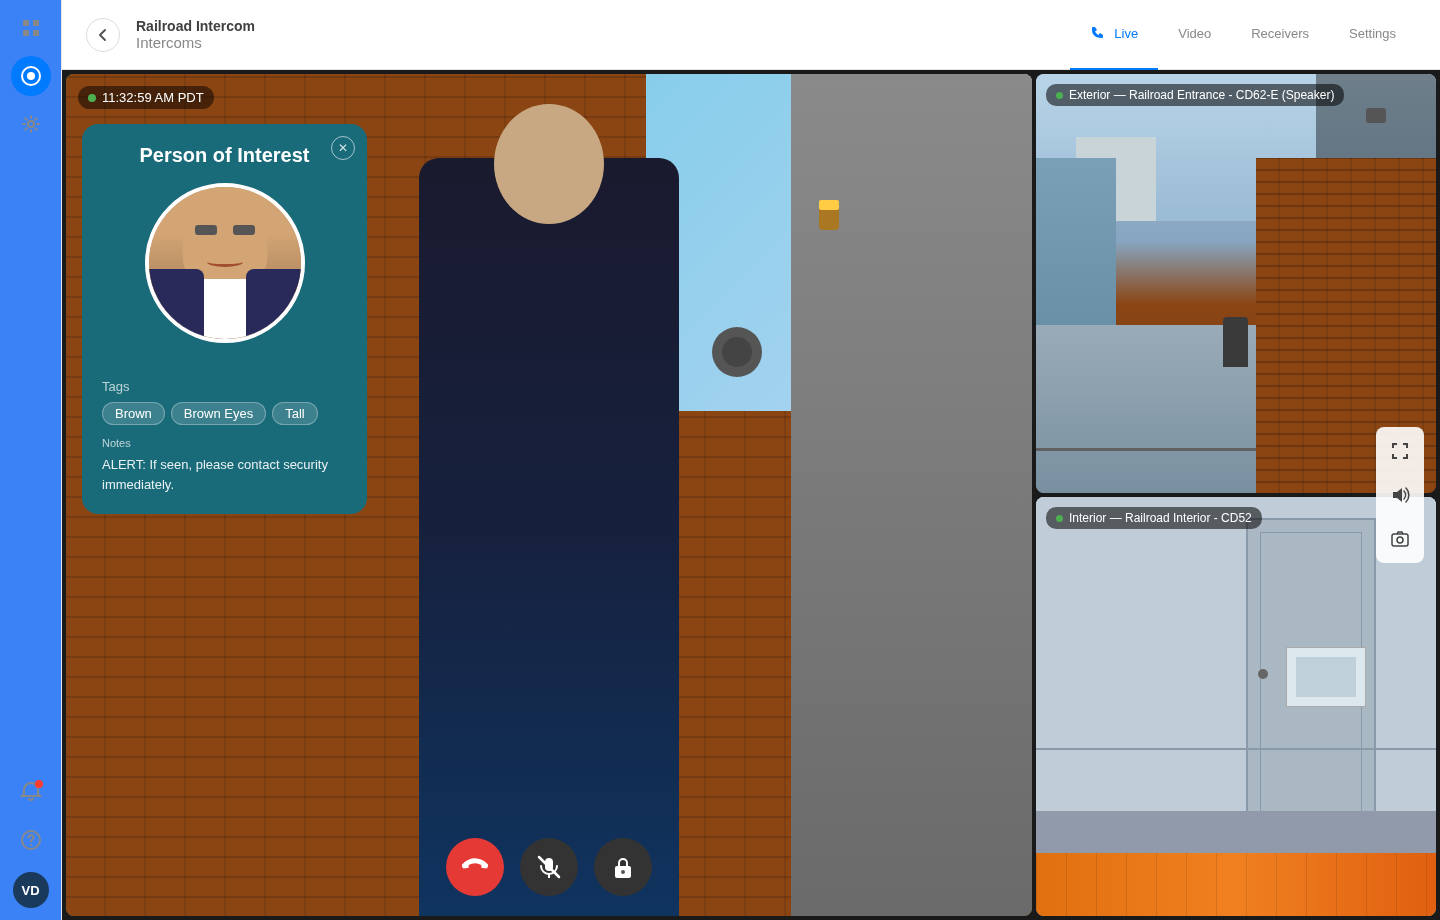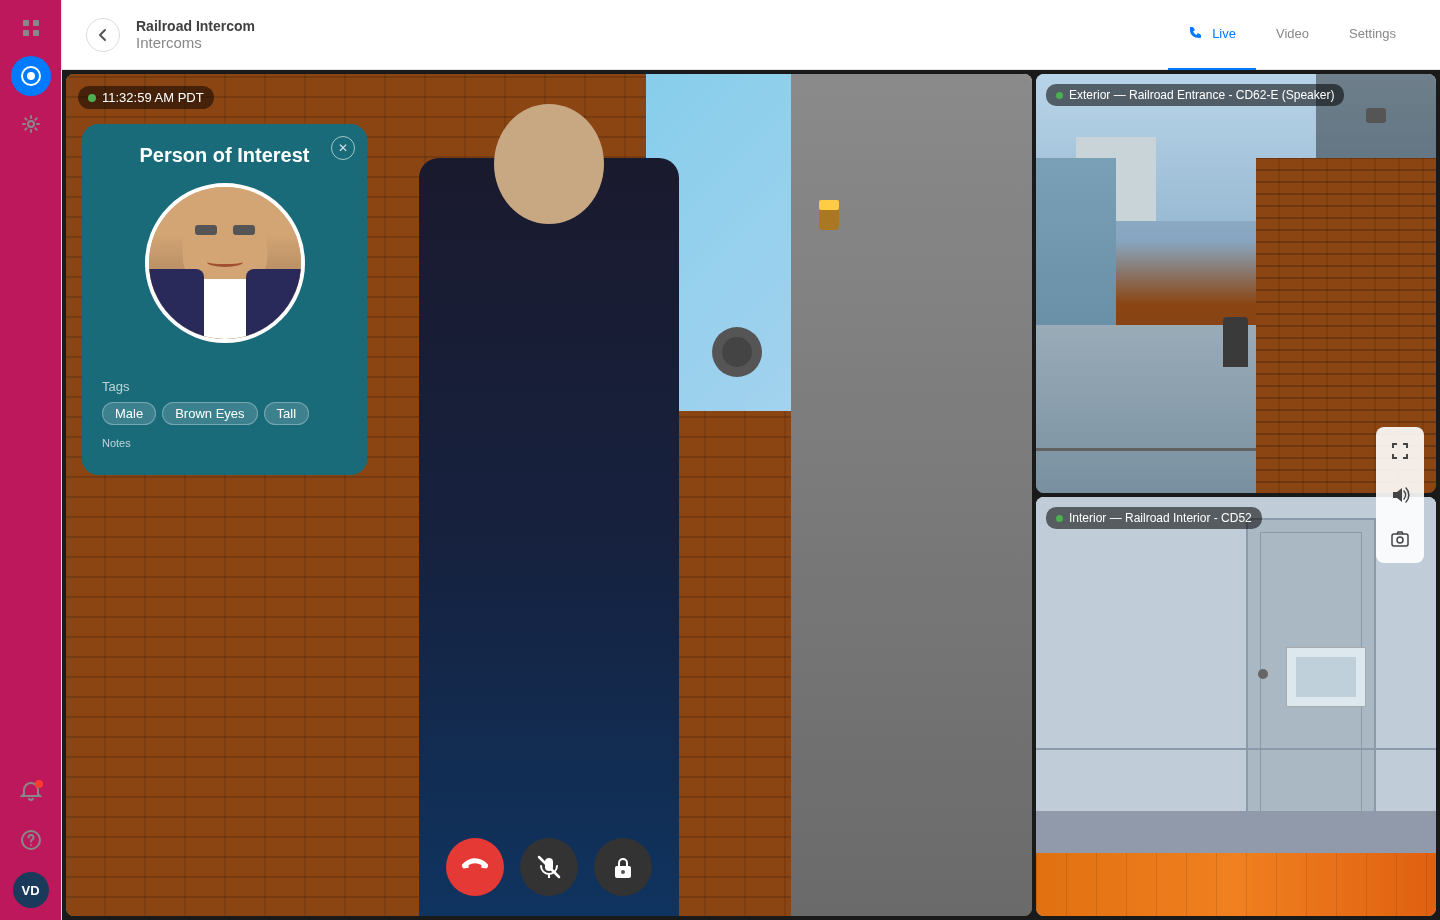--- a/index.html
+++ b/index.html
@@ -8,21 +8,21 @@
       background: #f5f5f5;
       width: 1440px;
       height: 920px;
       overflow: hidden;
       display: flex;
     }
 
     
     .sidebar {
       width: 62px;
-      background: #be185d;
+      background: #3b82f6;
       border-right: 1px solid #e5e5e5;
       display: flex;
       flex-direction: column;
       align-items: center;
       padding: 12px 0;
       gap: 12px;
       z-index: 10;
     }
     .sidebar-grid-icon {
       width: 32px;
@@ -433,20 +433,23 @@
           <svg width="16" height="16" viewBox="0 0 16 16" fill="none">
             <path d="M2 4c0-.6.4-1 1-1h2l2 3-2 1.5a9 9 0 0 0 3.5 3.5L10 9l3 2v2c0 .6-.4 1-1 1C5.4 14 2 10.6 2 6z" fill="#007AFF"></path>
           </svg>
         </span>
         <span>Live</span>
       </div>
       <div class="nav-tab">
         <span>Video</span>
       </div>
       <div class="nav-tab">
+        <span>Receivers</span>
+      </div>
+      <div class="nav-tab">
         <span>Settings</span>
       </div>
     </nav>
   </div>
 
   <div class="video-area">
 
     <div class="main-feed">
 
       <div class="main-feed-bg">
@@ -493,28 +496,29 @@
               <div style="width:22px;height:10px;background:#555;border-radius:3px;"></div>
             </div>
 
             <div style="position:absolute;top:70px;left:50%;transform:translateX(-50%);width:36px;height:10px;border-bottom:3px solid #a05030;border-radius:50%;"></div>
           </div>
         </div>
 
         <div class="tags-section">
           <div class="tags-label">Tags</div>
           <div class="tags-list">
-            <span class="tag-chip">Male</span>
+            <span class="tag-chip">Brown</span>
             <span class="tag-chip">Brown Eyes</span>
             <span class="tag-chip">Tall</span>
           </div>
         </div>
 
         <div class="notes-section">
           <div class="notes-label">Notes</div>
+          <div class="notes-text">ALERT: If seen, please contact security immediately.</div>
         </div>
       </div>
 
       <div class="call-controls">
         <button class="ctrl-btn hangup">
           <svg width="26" height="26" viewBox="0 0 26 26" fill="none">
             <path d="M2 6C2 5 4 3 6 4l3 4-2 2a14 14 0 0 0 9 9l2-2 4 3c1 2-1 4-2 4C8 24 2 16 2 6z" fill="white" transform="rotate(135 13 13)"></path>
           </svg>
         </button>
         <button class="ctrl-btn mute">

